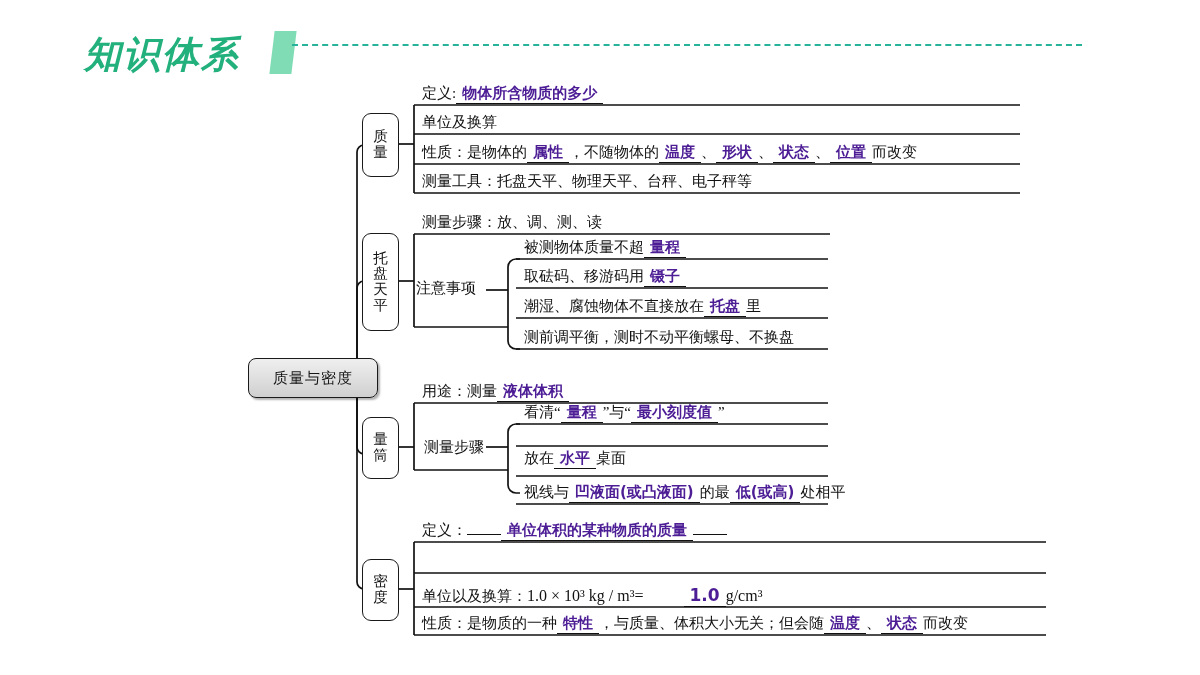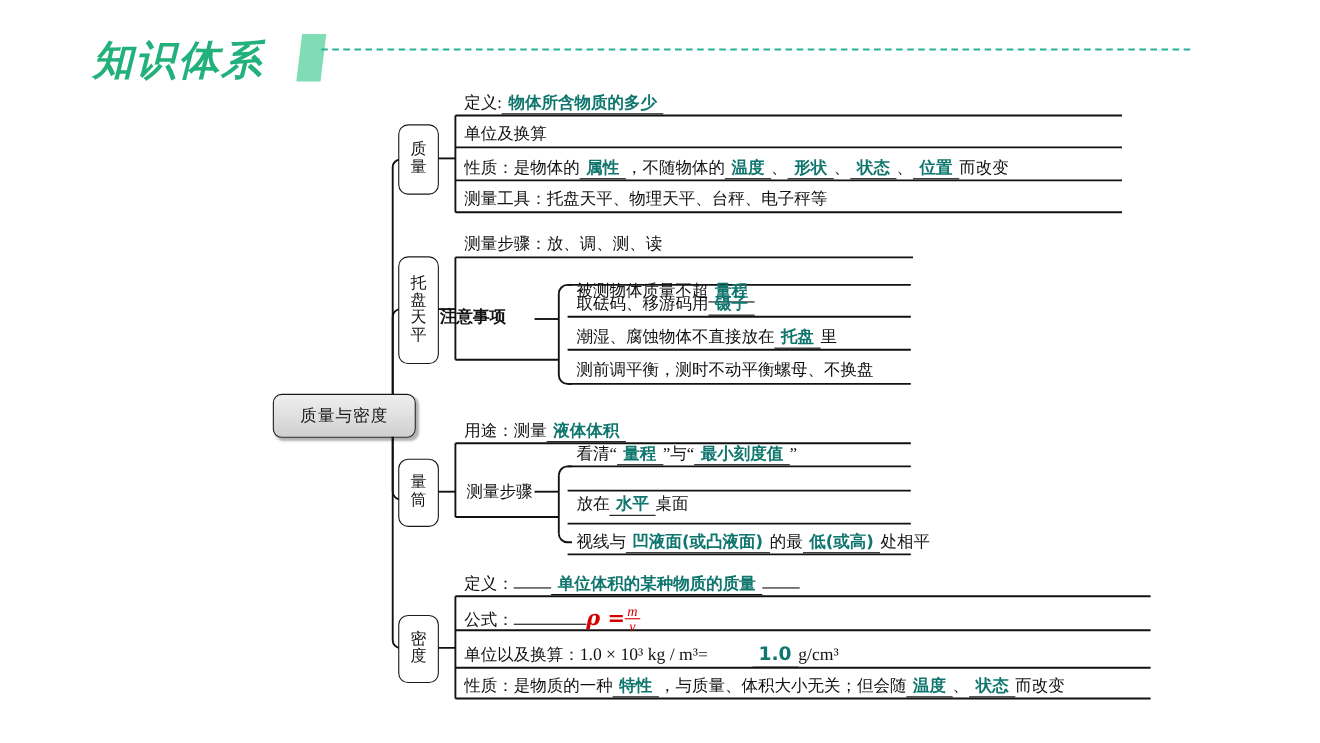--- a/index.html
+++ b/index.html
@@ -86,21 +86,21 @@
   
   .row {
     position: absolute;
     font-size: 15px;
     white-space: nowrap;
     color: #111;
     line-height: 22px;
     height: 22px;
   }
   .rd-u {
-    color: #0f766e;
+    color: #4c1d95;
     font-family: "DejaVu Sans", sans-serif;
     font-weight: 700;
     font-size: 15px;
     border-bottom: 1.8px solid #111;
     padding: 0 6px 1px 6px;
   }
   .blank {             
     display: inline-block;
     border-bottom: 1.8px solid #111;
     vertical-align: baseline;
@@ -215,25 +215,25 @@
     <span>托</span>
     <span>盘</span>
     <span>天</span>
     <span>平</span>
   </div>
 
   <div class="row" style="left:422px; top:211px;">
     <span>测量步骤：放、调、测、读</span>
   </div>
 
-  <div class="sublabel" style="left:400px; top:279px;font-weight:bold;">
+  <div class="sublabel" style="left:416px; top:279px;">
     <span>注意事项</span>
   </div>
 
-  <div class="row" style="left:524px; top:236px;margin-top:17px;">
+  <div class="row" style="left:524px; top:236px;">
     <span>被测物体质量不超</span><span class="rd-u">量程</span>
   </div>
 
   <div class="row" style="left:524px; top:265px;">
     <span>取砝码、移游码用</span><span class="rd-u">镊子</span>
   </div>
 
   <div class="row" style="left:524px; top:295px;">
     <span>潮湿、腐蚀物体不直接放在</span><span class="rd-u">托盘</span><span>里</span>
   </div>
@@ -269,23 +269,20 @@
 
   <div class="branch-node" style="left:362px; top:559px; width:35px; height:60px;">
     <span>密</span>
     <span>度</span>
   </div>
 
   <div class="row" style="left:422px; top:519px;">
     <span>定义：</span><span class="blank" style="width:34px;"></span><span class="rd-u">单位体积的某种物质的质量</span><span class="blank" style="width:34px;"></span>
   </div>
 
-  <div class="row" style="left:422px; top:549px;">
-    <span>公式：</span><span class="blank" style="width:66px;"></span><span class="rho">ρ =</span><span class="frac"><span class="n">m</span><span class="d">v</span></span>
-  </div>
 
   <div class="row" style="left:422px; top:584px;">
     <span>单位以及换算：</span><span class="sm">1.0 × 10³ kg / m³=</span><span class="rd-u" style="font-size:17px;margin-left:40px;">1.0</span><span class="sm">g/cm³</span>
   </div>
 
   <div class="row" style="left:422px; top:612px;">
     <span>性质：是物质的一种</span><span class="rd-u">特性</span><span>，与质量、体积大小无关；但会随</span><span class="rd-u">温度</span><span>、</span><span class="rd-u">状态</span><span>而改变</span>
   </div>
 
 </div>

